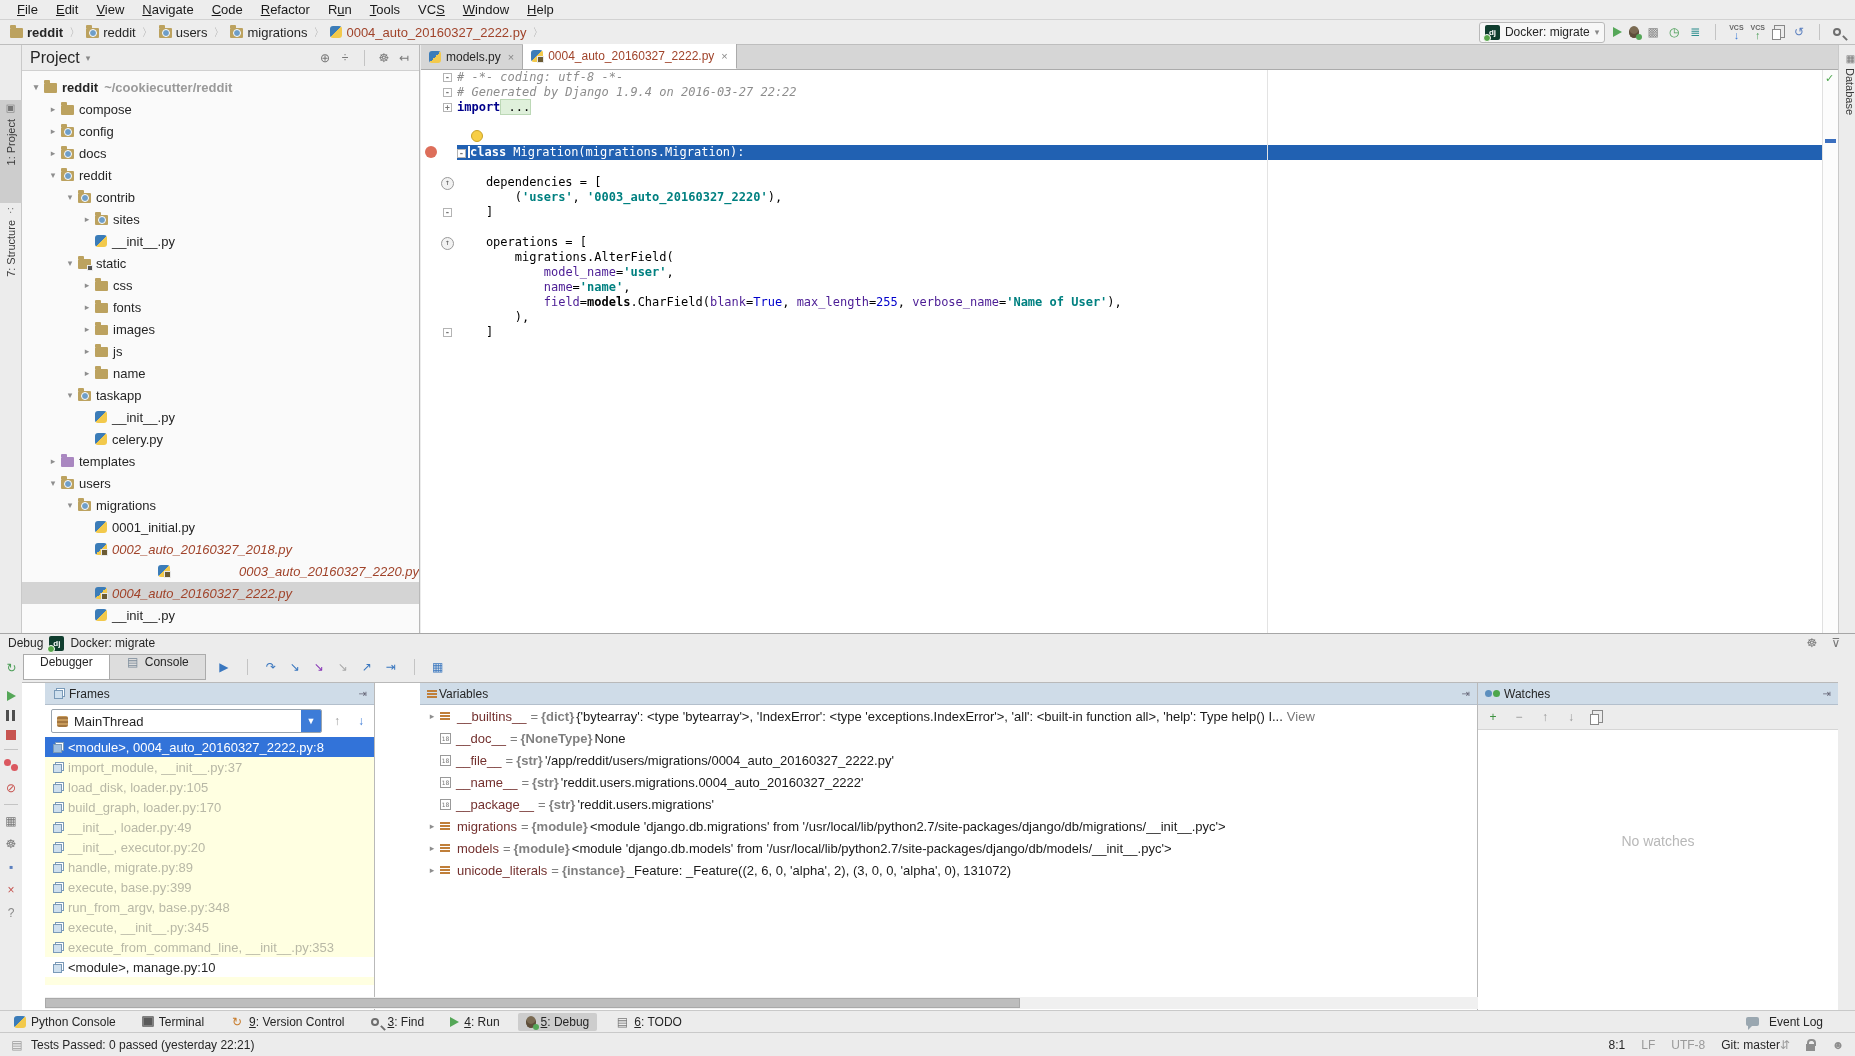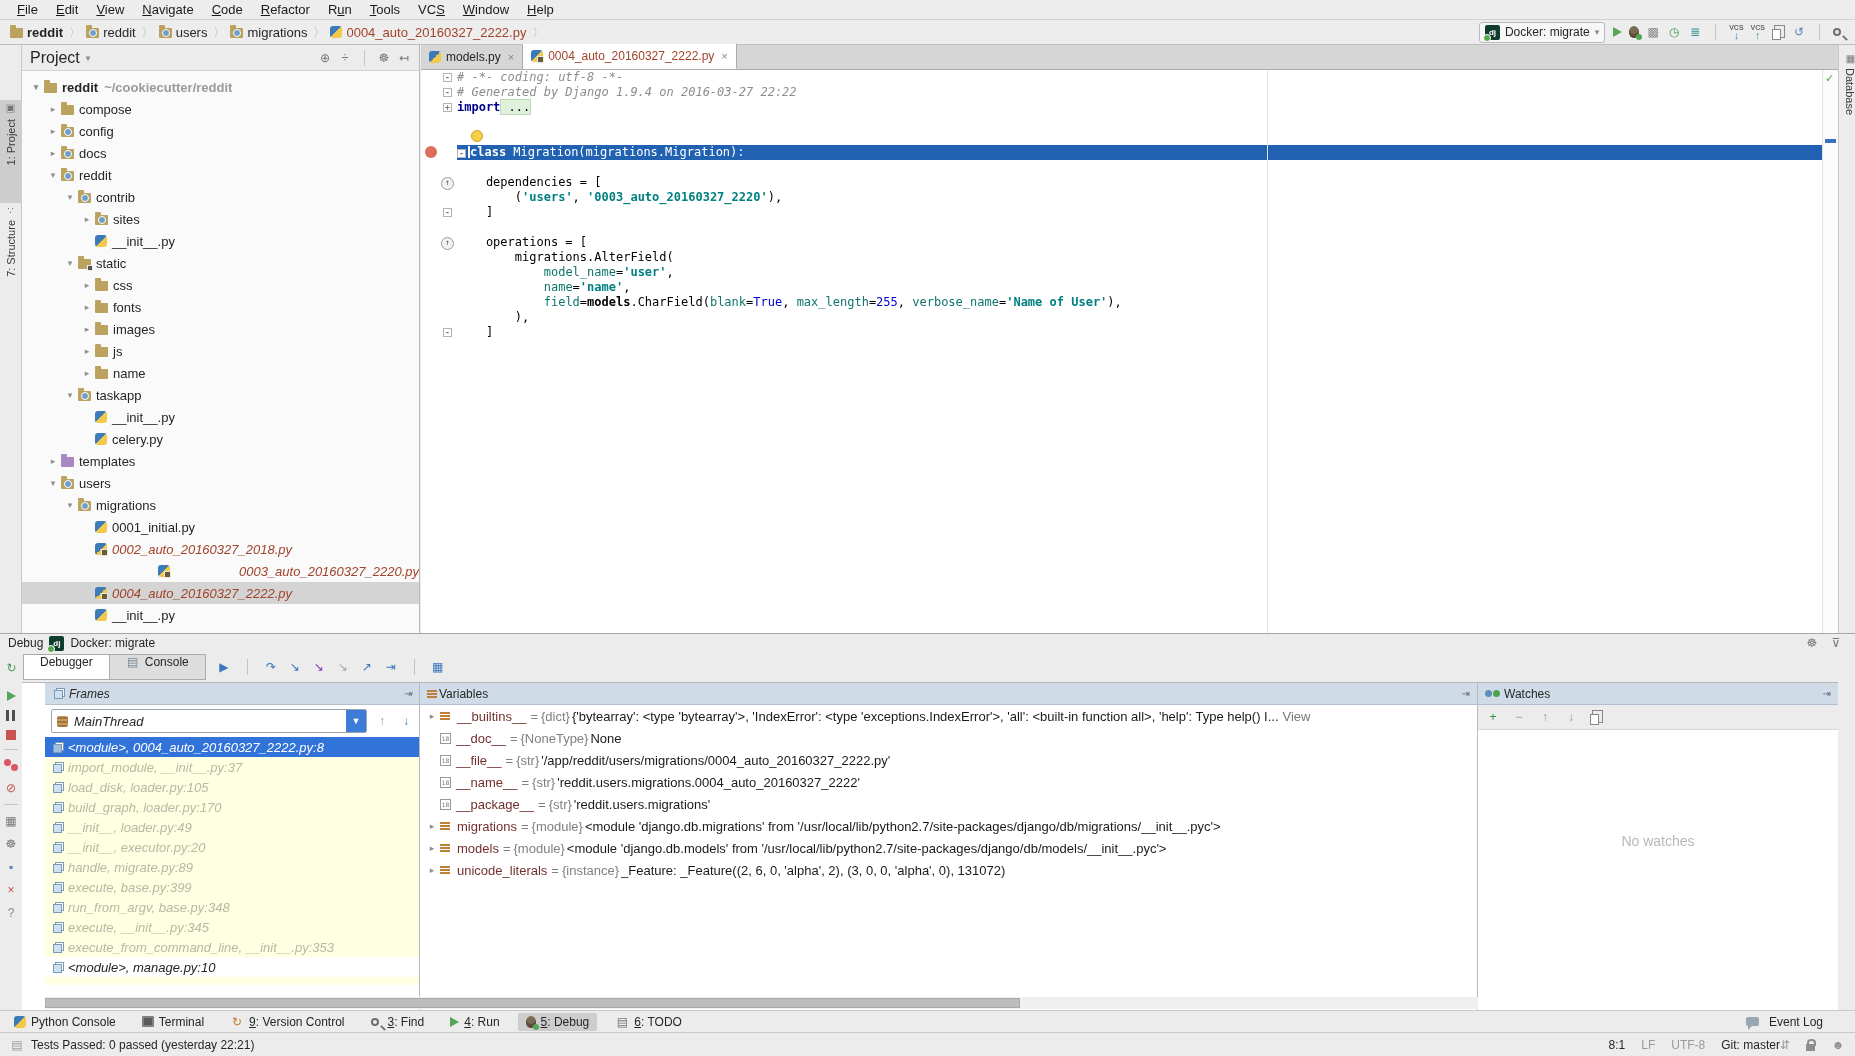--- a/index.html
+++ b/index.html
@@ -96,21 +96,21 @@
   .gic{position:absolute;left:20px;top:2px;width:11px;height:11px;border-radius:50%;background:#F2F2F2;border:1px solid #999;color:#555;font:8px/10px "DejaVu Sans Mono",monospace;text-align:center;}
   .foldbox{display:inline-block;width:9px;height:9px;border:1px solid #B4B4B4;background:#FFF;color:#777;font:700 8px/8px "DejaVu Sans Mono",monospace;text-align:center;box-sizing:border-box;}
   .gut .foldbox{position:absolute;left:22px;top:3px;}
   .ctext{flex:1;color:#000;}
   .cline.exec .ctext{background:#2161B2;color:#FFF;}
   .cline.exec .kw{color:#FFF;}
   .cmt{color:#8C8C8C;font-style:italic;}
   .kw{color:#00008B;font-weight:bold;}
   .str{color:#008080;font-weight:bold;}
   .num{color:#0000CC;}
-  .kwarg{color:#0f766e;}
+  .kwarg{color:#4c1d95;}
   .bold{font-weight:bold;}
   .folded{background:#DFF0DB;border:1px solid #BCD8B6;}
   .caret{display:inline-block;width:2px;height:12px;background:#fff;vertical-align:-2px;}
   .bulb{display:inline-block;width:10px;height:10px;border-radius:50%;background:#F7CE46;border:1px solid #C9A227;margin-left:14px;}
   #stripe{position:absolute;left:1401px;top:25px;width:16px;height:563px;background:#FCFCFC;border-left:1px solid #E0E0E0;box-sizing:border-box;}
   #stripe .ok{position:absolute;left:2px;top:2px;color:#4CA64C;font-size:11px;}
   #stripe .mark{position:absolute;left:2px;top:69px;width:11px;height:4px;background:#3B6FBF;}
 
   
   #debug{left:0;top:633px;width:1855px;height:377px;background:#ECECEC;border-top:1px solid #A6A6A6;box-sizing:border-box;}
@@ -120,35 +120,35 @@
   #dbg-rerun{width:23px;text-align:center;}
   .dtab{display:flex;align-items:flex-start;gap:5px;height:24px;padding:0 16px;border:1px solid #ABABAB;background:#DDDDDD;font-size:12px;margin-right:-1px;}
   .dtab.active{background:#FFFFFF;}
   #step-icons{display:flex;align-items:center;gap:10px;margin-left:12px;font-size:13px;}
   #debug-content{position:absolute;left:22px;top:48px;width:1816px;height:329px;background:#FFF;border-top:1px solid #B9B9B9;box-sizing:border-box;}
   #sidecol{position:absolute;left:-22px;top:0;width:22px;height:329px;background:#ECECEC;display:flex;flex-direction:column;align-items:center;gap:9px;padding-top:8px;box-sizing:border-box;}
   #sidecol .sep{width:14px;height:1px;margin:0;}
   .pane{position:absolute;top:0;height:329px;border-right:1px solid #B9B9B9;box-sizing:border-box;background:#fff;overflow:hidden;}
   .pane-h{height:22px;background:#CFDCE8;border-bottom:1px solid #B3BFCC;display:flex;align-items:center;padding:0 7px;font-size:12px;box-sizing:border-box;}
   .pane-h .hj{margin-left:auto;color:#667;font-size:10px;}
-  #frames-pane{left:23px;width:375px;font-style:italic;}
+  #frames-pane{left:23px;width:330px;}
   #combo-row{height:32px;display:flex;align-items:center;padding:0 6px;gap:8px;background:#FFF;}
   #thread-combo{flex:1;display:flex;align-items:center;gap:6px;height:22px;border:1px solid #9AA4AE;border-radius:2px;background:#FFF;padding-left:5px;overflow:hidden;}
   #thread-combo .btn{margin-left:auto;width:20px;height:22px;background:#3D7CD8;color:#fff;font-size:9px;line-height:22px;text-align:center;}
   .frow{display:flex;align-items:center;height:20px;padding-left:6px;font-size:13px;white-space:nowrap;overflow:hidden;}
   .frow.lib{background:#FFFFE1;color:#B8B8A6;}
   .frow.sel{background:#3273D9;color:#FFF;}
   .frow.sel .frameic{background:#9FC0E0;}
   #frames-tail{height:8px;background:#FFFFE1;}
   #vars-pane{left:398px;width:1058px;}
   .vrow{display:flex;align-items:center;height:22px;padding-left:4px;font-size:13px;white-space:nowrap;overflow:hidden;}
   .vrow .arr{width:16px;color:#8E8E8E;font-size:9px;text-align:center;flex:none;}
   .vname{color:#73302E;margin:0 4px 0 5px;}
   .veq{color:#808080;margin-right:3px;}
-  .vtype{color:#808080;margin-right:2px;}
+  .vtype{color:#808080;margin-right:2px;font-weight:bold;}
   .vval{color:#1A1A1A;}
   .vtail{color:#777;margin-left:4px;}
   #watch-pane{left:1456px;width:360px;border-right:none;}
   #watch-toolbar{height:24px;display:flex;align-items:center;gap:12px;padding-left:8px;background:#ECECEC;border-bottom:1px solid #D6D6D6;font-size:14px;}
   #nowatch{position:absolute;left:0;top:150px;width:100%;text-align:center;color:#B8B8B8;font-size:14px;}
   #dbg-hscroll{position:absolute;left:23px;top:314px;width:1433px;height:12px;background:#F0F0F0;}
   #dbg-hscroll .thumb{position:absolute;left:0;top:1px;width:975px;height:10px;background:#BDBDBD;border:1px solid #A9A9A9;box-sizing:border-box;}
 
   
   #twbar{left:0;top:1010px;width:1855px;height:22px;background:#ECECEC;border-top:1px solid #C9C9C9;display:flex;align-items:center;padding:0 6px;box-sizing:border-box;font-size:12px;}

